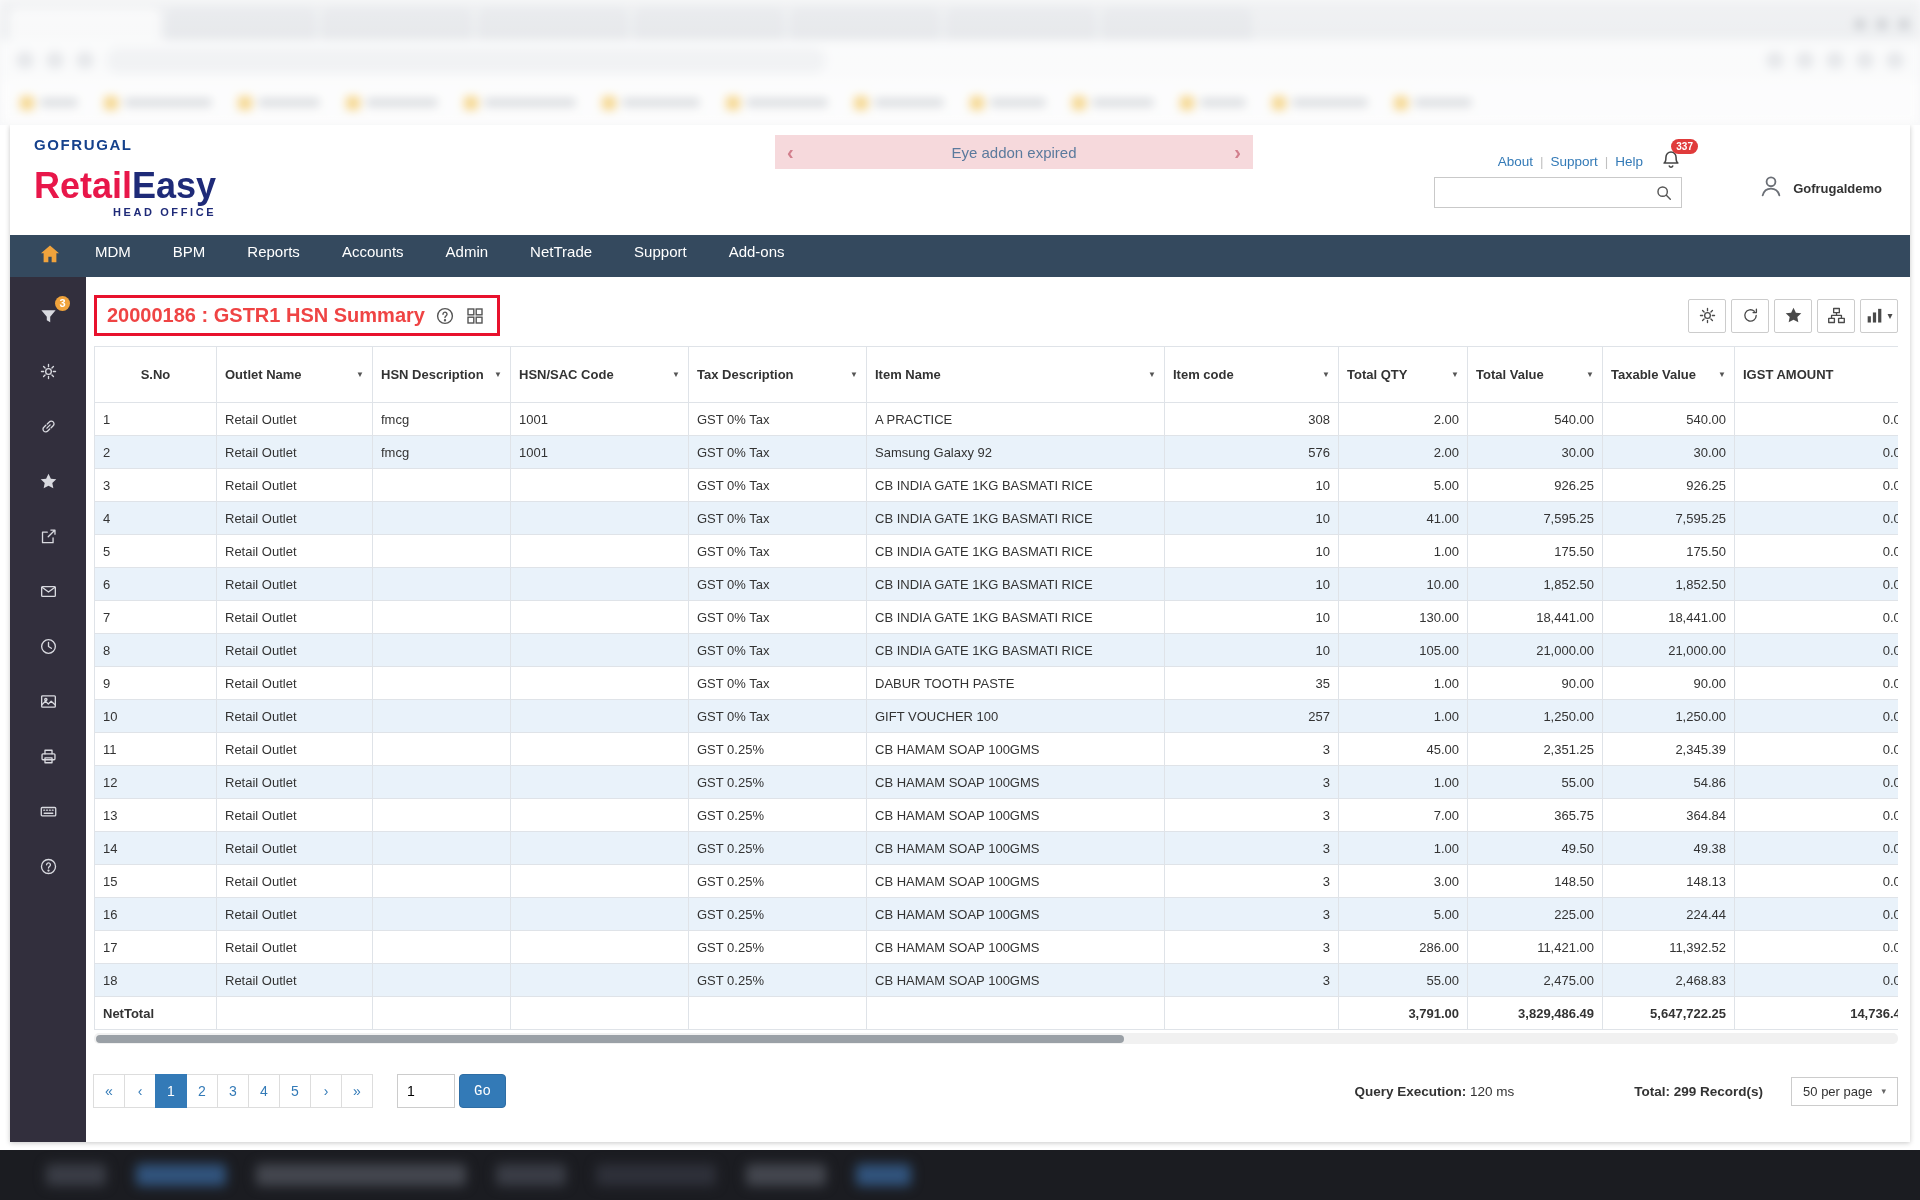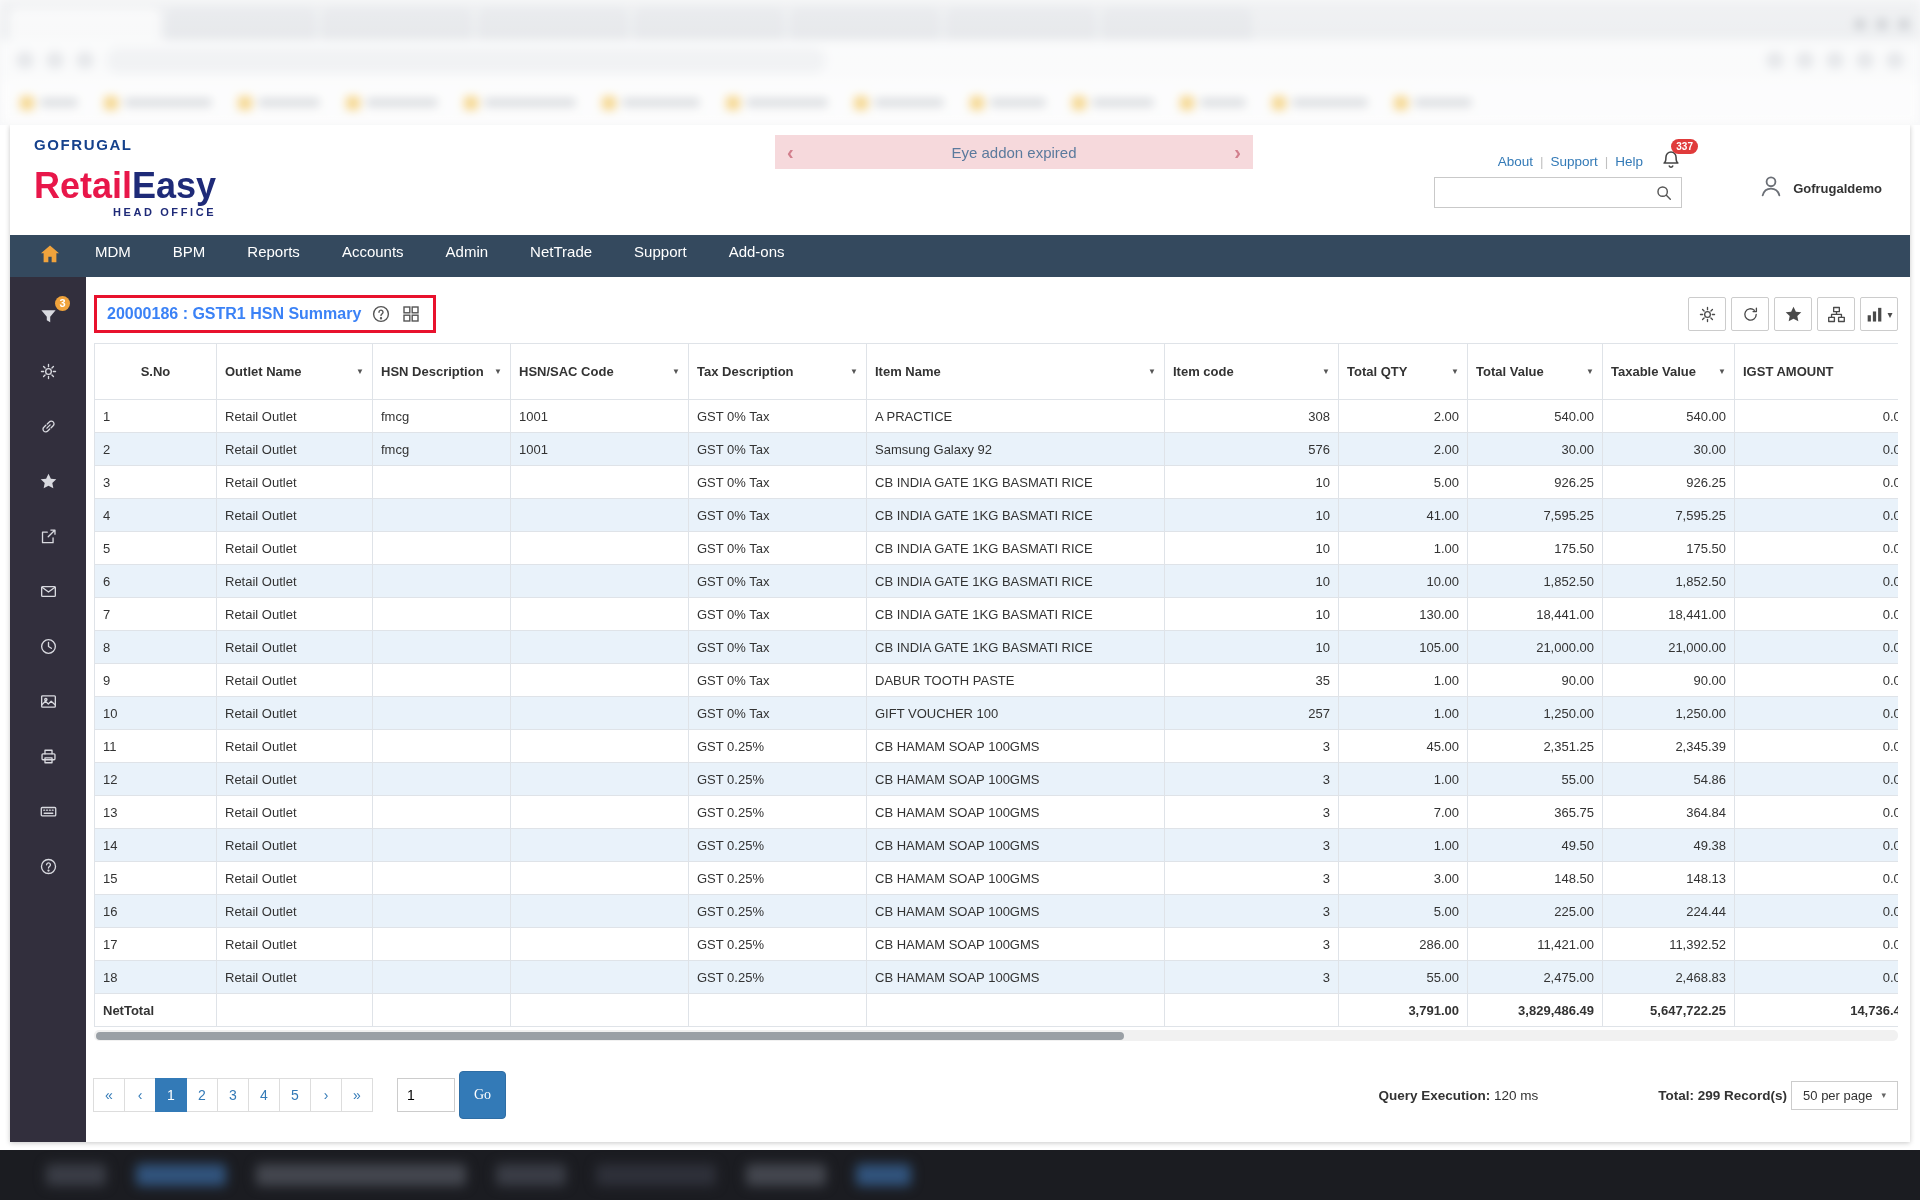--- a/index.html
+++ b/index.html
@@ -67,21 +67,21 @@
   .side { width:76px; background:#322f3d; display:flex; flex-direction:column; align-items:center;
           padding-top:26px; gap:29px; flex:0 0 auto; }
   .side-icon { position:relative; width:26px; height:26px; display:flex; align-items:center; justify-content:center; cursor:pointer; }
   .badge-3 { position:absolute; top:-7px; right:-9px; background:#f0a33c; color:#fff; font-size:11px; font-weight:bold;
              border-radius:8px; min-width:15px; height:15px; line-height:15px; text-align:center; padding:0 3px; }
 
   .content { flex:1; background:#fff; padding:14px 12px 0 8px; min-width:0; }
 
   .title-row { display:flex; justify-content:space-between; align-items:center; margin:4px 0 10px; }
   .title-box { display:flex; align-items:center; gap:10px; border:3px solid #e8112d; padding:6px 12px 6px 10px; }
-  .report-title { font-size:16px; font-weight:bold; color:#3b82f6; white-space:nowrap; }
+  .report-title { font-size:20px; font-weight:bold; color:#ef4444; white-space:nowrap; }
   .t-ic { display:flex; align-items:center; cursor:pointer; }
   .tool-group { display:flex; gap:5px; }
   .tool-btn { min-width:38px; height:34px; border:1px solid #ccc; background:#fff; display:flex; align-items:center;
               justify-content:center; gap:3px; cursor:pointer; border-radius:2px; }
   .tb-caret { font-size:10px; color:#4a4a4a; }
 
   
   .table-clip { width:100%; overflow:hidden; }
   table.report { border-collapse:collapse; width:1822px; min-width:1822px; table-layout:fixed; font-size:13px; color:#333; }
   table.report th, table.report td { border:1px solid #dfe3e8; }
@@ -99,25 +99,25 @@
 
   
   .pager-row { margin-top:30px; display:flex; align-items:center; }
   .pager { display:flex; }
   .page-btn { min-width:32px; height:34px; border:1px solid #ddd; background:#fff; color:#337ab7; font-size:14px;
               display:flex; align-items:center; justify-content:center; margin-left:-1px; cursor:pointer; padding:0 6px;
               font-family:"Liberation Sans", sans-serif; }
   .page-btn.active { background:#337ab7; color:#fff; border-color:#337ab7; z-index:1; }
   .goto-input { width:58px; height:34px; border:1px solid #ccc; margin-left:24px; padding:0 9px; font-size:14px;
                 font-family:"Liberation Sans", sans-serif; }
-  .go-btn { height:48px; padding:0 14px; background:#337ab7; color:#fff; border:1px solid #2e6da4; font-size:14px;
-            margin-left:4px; cursor:pointer; border-radius:4px; font-family:Liberation Serif, serif; }
+  .go-btn { height:34px; padding:0 14px; background:#337ab7; color:#fff; border:1px solid #2e6da4; font-size:14px;
+            margin-left:4px; cursor:pointer; border-radius:4px; font-family:Liberation Mono, monospace; }
   .status { margin-left:auto; display:flex; align-items:center; gap:120px; font-size:13.5px; color:#333; }
   .stat-bold { font-weight:bold; }
-  .grp2 { display:flex; align-items:center; gap:4px; }
+  .grp2 { display:flex; align-items:center; gap:28px; }
   .per-page { border:1px solid #ccc; height:29px; padding:0 11px; display:flex; align-items:center; gap:9px;
               font-size:13px; background:#fff; cursor:pointer; }
   .pp-caret { font-size:9px; color:#666; }
 
   
   .app-footer { height:28px; background:#fafafa; border-top:1px solid #e0e0e0; display:flex; align-items:center;
                 padding-left:20px; font-size:13px; color:#333; flex:0 0 auto; }
 
   
   .chrome-bottom { height:50px; margin-top:8px; background:#1b1c21; position:relative; overflow:hidden; }

